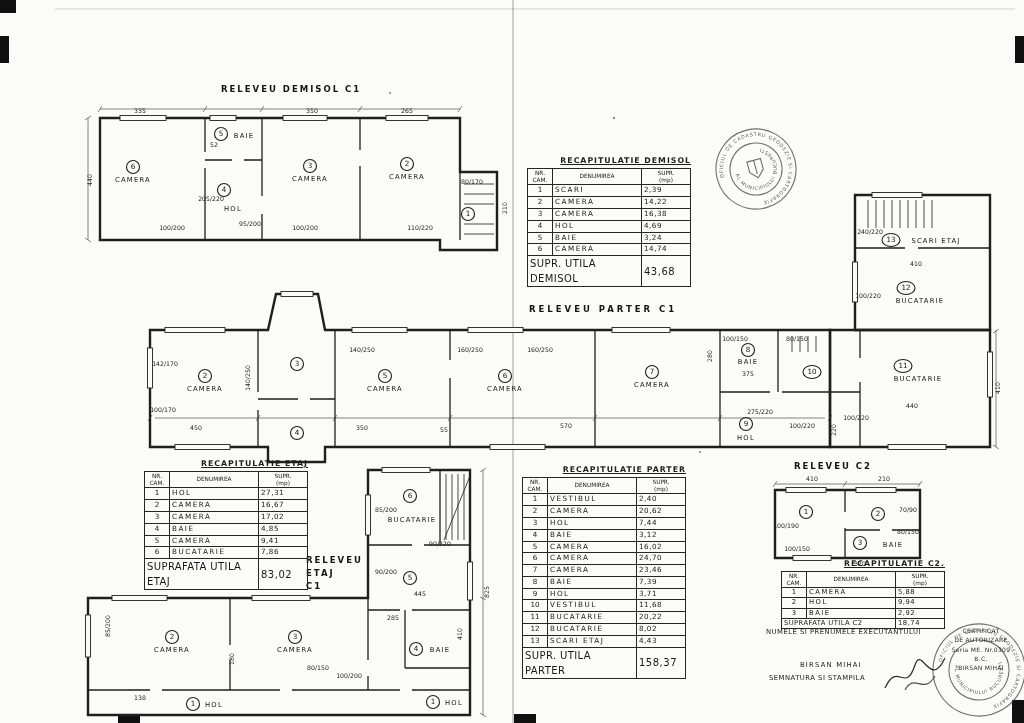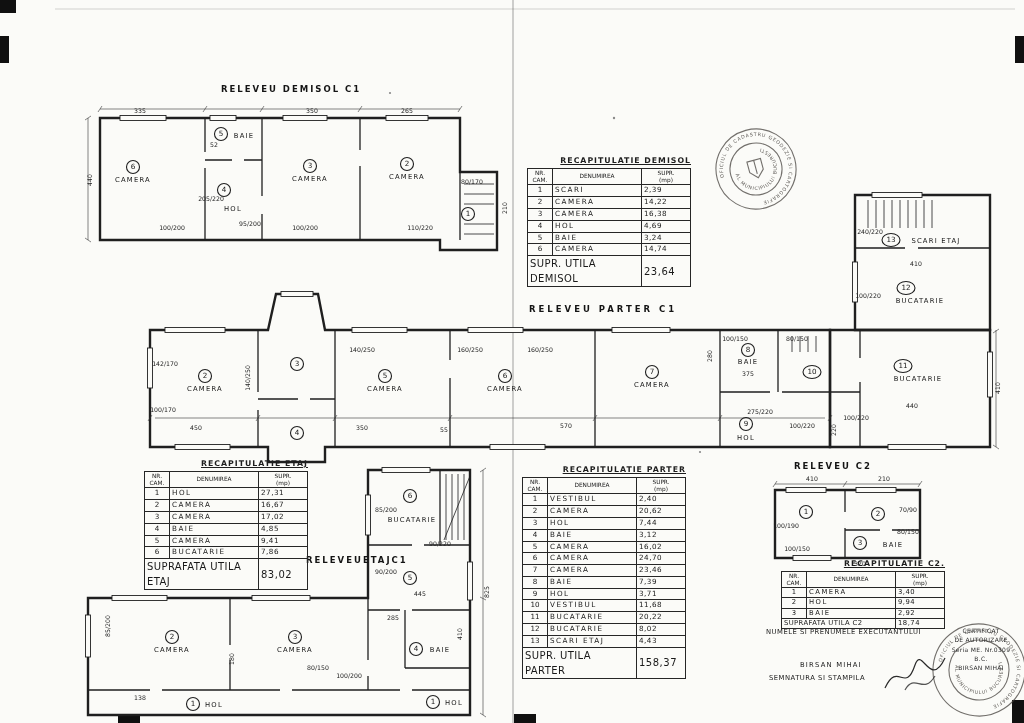--- a/index.html
+++ b/index.html
@@ -1,21 +1,21 @@
 <!DOCTYPE html>
 <html><head>
 <meta charset="utf-8">
 <style>
   html,body{margin:0;padding:0}
   body{width:1024px;height:723px;overflow:hidden;background:#d8d8d4;font-family:"DejaVu Sans",sans-serif}
   #page{position:relative;width:1024px;height:723px;background:#fbfbf8;overflow:hidden;color:#1e1e1e}
   #page > svg{position:absolute;left:0;top:0}
   .abs{position:absolute;white-space:nowrap}
   .plan-title{font-size:8.5px;font-weight:bold;letter-spacing:2px;color:#141414}
-  .stacked{display:flex;flex-direction:row;align-items:flex-start;line-height:13px;white-space:nowrap}
+  .stacked{display:flex;flex-direction:column;align-items:flex-start;line-height:13px;white-space:nowrap}
   .tbox{position:absolute}
   .tbox .ttl{font-size:7.8px;font-weight:bold;letter-spacing:1px;text-align:right;text-decoration:underline;margin-bottom:3px;white-space:nowrap}
   table.recap{border-collapse:collapse}
   table.recap th,table.recap td{border:1px solid #262626;padding:0 2px;font-size:7.2px;line-height:1.5;color:#191919}
   table.recap th{font-size:5.8px;line-height:1.15;font-weight:normal;white-space:pre-line;text-align:center;padding:1px 2px}
   td.c-num{width:20px;text-align:center}
   td.c-name{width:84px;letter-spacing:1.5px}
   td.c-val{width:44px;letter-spacing:.5px}
   tr.frow td{font-size:10px}
   td.flab{letter-spacing:.4px;padding-left:3px}
@@ -373,21 +373,21 @@
             <td class="c-name">BAIE</td>
             <td class="c-val">3,24</td>
           </tr>
           <tr>
             <td class="c-num">6</td>
             <td class="c-name">CAMERA</td>
             <td class="c-val">14,74</td>
           </tr>
           <tr class="frow">
             <td class="flab" colspan="2">SUPR. UTILA DEMISOL</td>
-            <td class="c-val">23,64</td>
+            <td class="c-val">43,68</td>
           </tr>
         </tbody>
       </table>
 </div>
 <div class="tbox" id="tb-etaj" style="left:144px;top:459px">
   <div class="ttl">RECAPITULATIE ETAJ</div>
   <table class="recap">
         <thead>
           <tr>
             <th>NR.
@@ -529,21 +529,21 @@
 CAM.</th>
             <th>DENUMIREA</th>
             <th>SUPR.
 (mp)</th>
           </tr>
         </thead>
         <tbody>
           <tr>
             <td class="c-num">1</td>
             <td class="c-name">CAMERA</td>
-            <td class="c-val">3,40</td>
+            <td class="c-val">5,88</td>
           </tr>
           <tr>
             <td class="c-num">2</td>
             <td class="c-name">HOL</td>
             <td class="c-val">9,94</td>
           </tr>
           <tr>
             <td class="c-num">3</td>
             <td class="c-name">BAIE</td>
             <td class="c-val">2,92</td>

